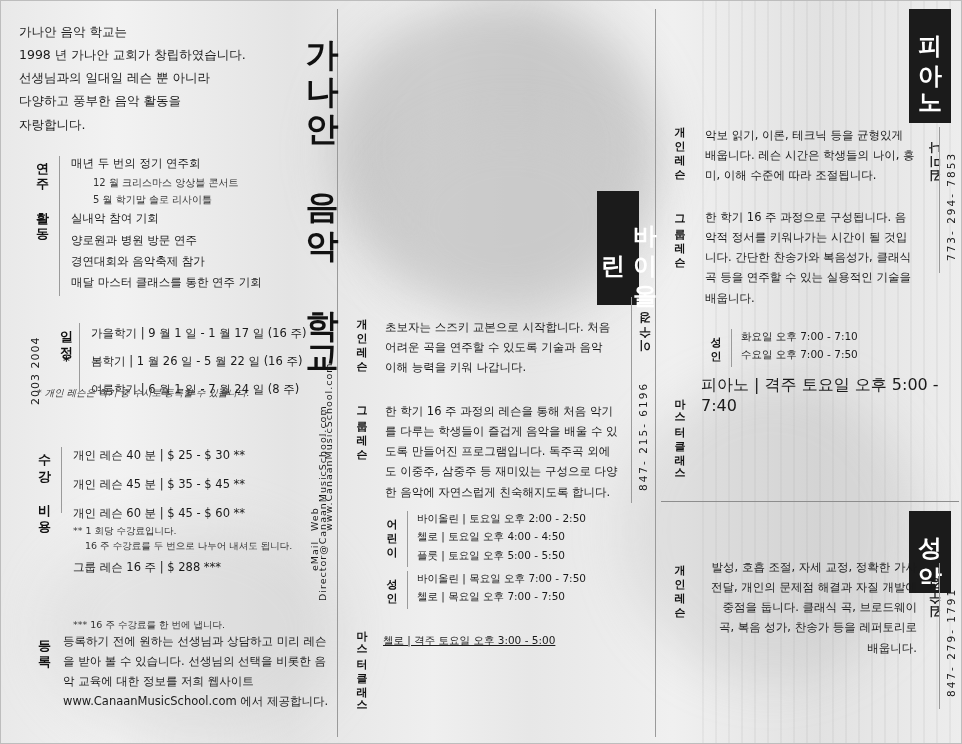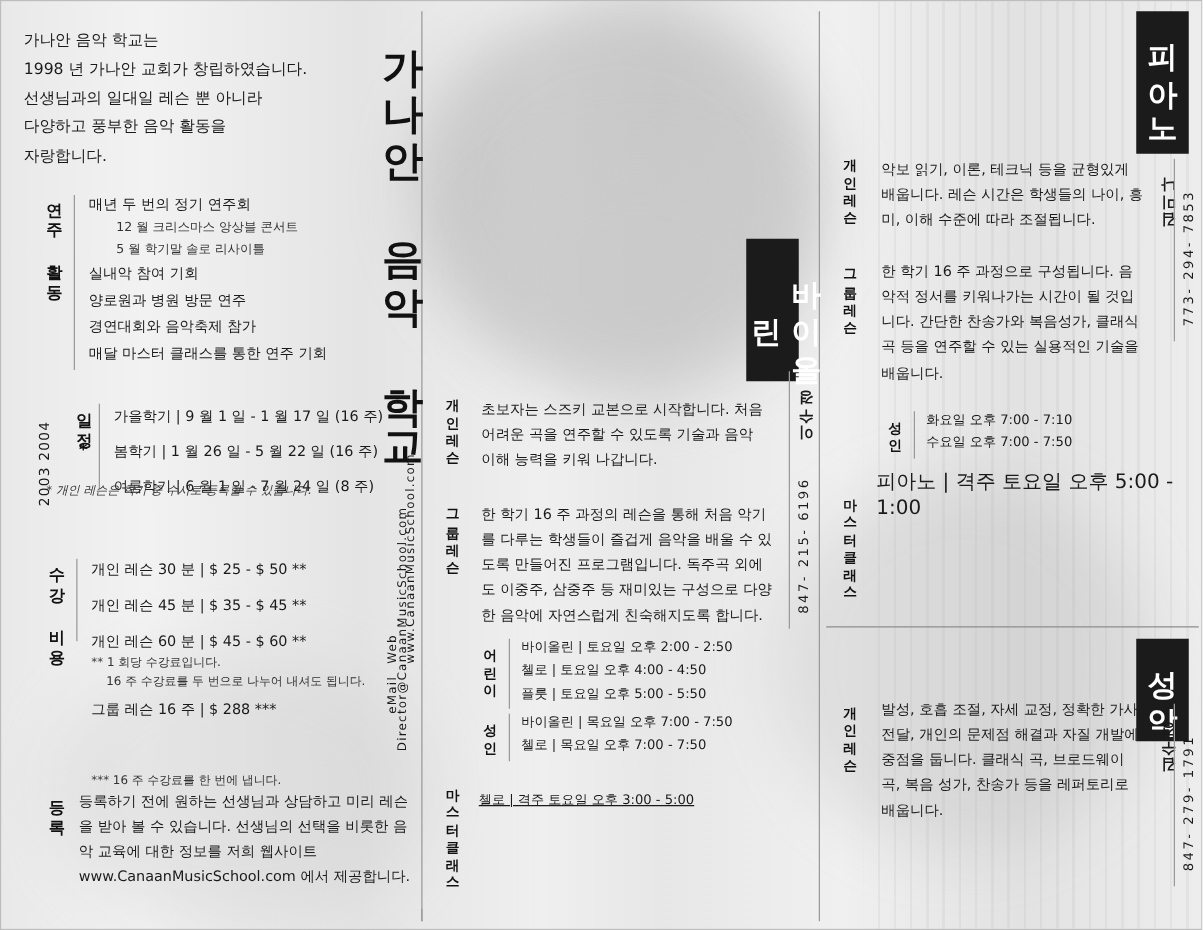--- a/index.html
+++ b/index.html
@@ -196,21 +196,21 @@
   <div class="blk rows" style="left:90px;top:322px;width:240px;">
     <div style="font-size:11.5px;">가을학기 | 9 월   1 일 - 1 월 17 일 (16 주)</div>
     <div style="font-size:11.5px;padding-top:8px;">봄학기 | 1 월 26 일 - 5 월 22 일 (16 주)</div>
     <div style="font-size:11.5px;padding-top:8px;">여름학기 | 6 월   1 일 - 7 월 24 일 (8 주)</div>
   </div>
   <div class="blk small" style="left:36px;top:384px;width:290px;font-style:italic;">* 개인 레슨은 학기 중 수시로 등록할 수 있습니다.</div>
 
   <div class="blk sect-label vert" style="left:34px;top:444px;height:90px;">수강 비용</div>
   <div class="vline" style="left:60px;top:446px;height:66px;"></div>
   <div class="blk rows" style="left:72px;top:444px;width:250px;">
-    <div style="font-size:11.5px;">개인 레슨 30 분 | $ 25 - $ 50 **</div>
+    <div style="font-size:11.5px;">개인 레슨 40 분 | $ 25 - $ 30 **</div>
     <div style="font-size:11.5px;padding-top:9px;">개인 레슨 45 분 | $ 35 - $ 45 **</div>
     <div style="font-size:11.5px;padding-top:9px;">개인 레슨 60 분 | $ 45 - $ 60 **</div>
   </div>
   <div class="blk small" style="left:72px;top:522px;width:250px;">
     <div>** 1 회당 수강료입니다.</div>
     <div style="padding-left:12px;">16 주 수강료를 두 번으로 나누어 내셔도 됩니다.</div>
   </div>
   <div class="blk" style="left:72px;top:559px;width:260px;font-size:11.5px;">그룹 레슨 16 주  |  $ 288 ***</div>
   <div class="blk small" style="left:72px;top:616px;width:260px;">*** 16 주 수강료를 한 번에 냅니다.</div>
 
@@ -269,27 +269,27 @@
   <div class="blk bodytext" style="left:704px;top:206px;width:212px;">한 학기 16 주 과정으로 구성됩니다. 음악적 정서를 키워나가는 시간이 될 것입니다. 간단한 찬송가와 복음성가, 클래식 곡 등을 연주할 수 있는 실용적인 기술을 배웁니다.</div>
 
   <div class="blk vert sect-label" style="left:706px;top:328px;height:40px;font-size:11px;">성인</div>
   <div class="vline" style="left:730px;top:328px;height:38px;"></div>
   <div class="blk rows" style="left:740px;top:326px;width:200px;">
     <div>화요일  오후  7:00 - 7:10</div>
     <div>수요일  오후  7:00 - 7:50</div>
   </div>
 
   <div class="blk vert sect-label" style="left:670px;top:390px;height:100px;font-size:11px;">마스터클래스</div>
-  <div class="blk rows" style="left:700px;top:374px;width:240px;">피아노 | 격주  토요일  오후  5:00 - 1:00</div>
+  <div class="blk rows" style="left:700px;top:374px;width:240px;">피아노 | 격주  토요일  오후  5:00 - 7:40</div>
 
   <div class="banner" style="left:908px;top:510px;width:42px;height:82px;">
     <div class="t" style="font-size:24px;margin:8px auto 0;text-align:center;">성악</div>
   </div>
   <div class="blk vert-rot180 phone" style="left:944px;top:566px;height:130px;">847- 279- 1791</div>
   <div class="blk vert-rot180" style="left:926px;top:566px;height:60px;font-size:12px;font-weight:bold;letter-spacing:2px;">김수경</div>
   <div class="vline" style="left:938px;top:562px;height:146px;"></div>
 
   <div class="blk vert sect-label" style="left:670px;top:556px;height:72px;font-size:11px;">개인레슨</div>
-  <div class="blk bodytext" style="left:704px;top:556px;width:212px;">발성, 호흡 조절, 자세 교정, 정확한 가사 전달, 개인의 문제점 해결과 자질 개발에 중점을 둡니다. 클래식 곡, 브로드웨이 곡, 복음 성가, 찬송가 등을 레퍼토리로 배웁니다.</div>
+  <div class="blk bodytext" style="left:704px;top:556px;width:212px;text-align:right;">발성, 호흡 조절, 자세 교정, 정확한 가사 전달, 개인의 문제점 해결과 자질 개발에 중점을 둡니다. 클래식 곡, 브로드웨이 곡, 복음 성가, 찬송가 등을 레퍼토리로 배웁니다.</div>
 
   <div class="vline" style="left:336px;top:726px;height:10px;"></div>
 
 </div>
 
 </body></html>

